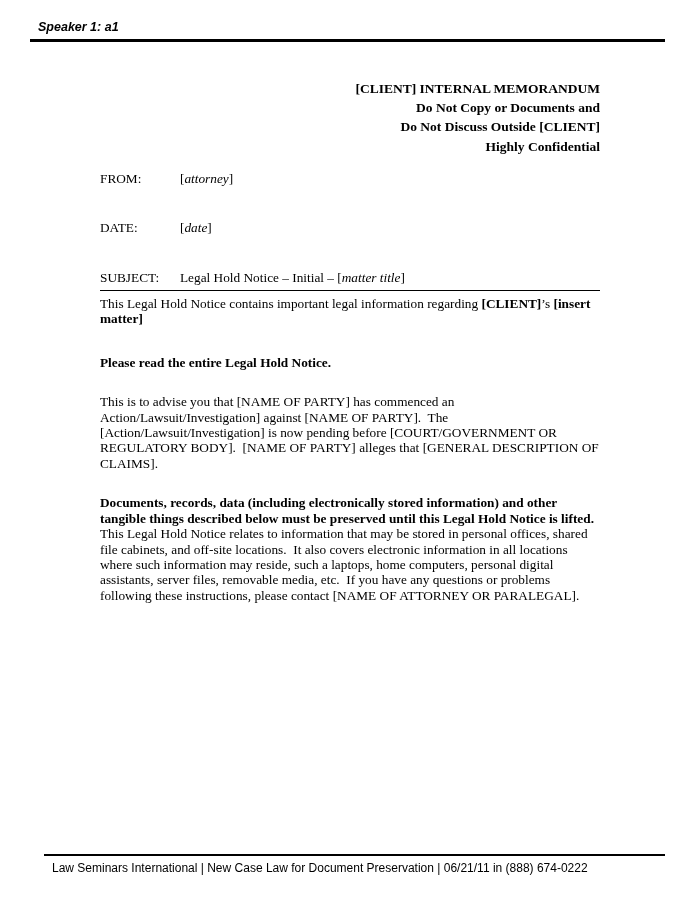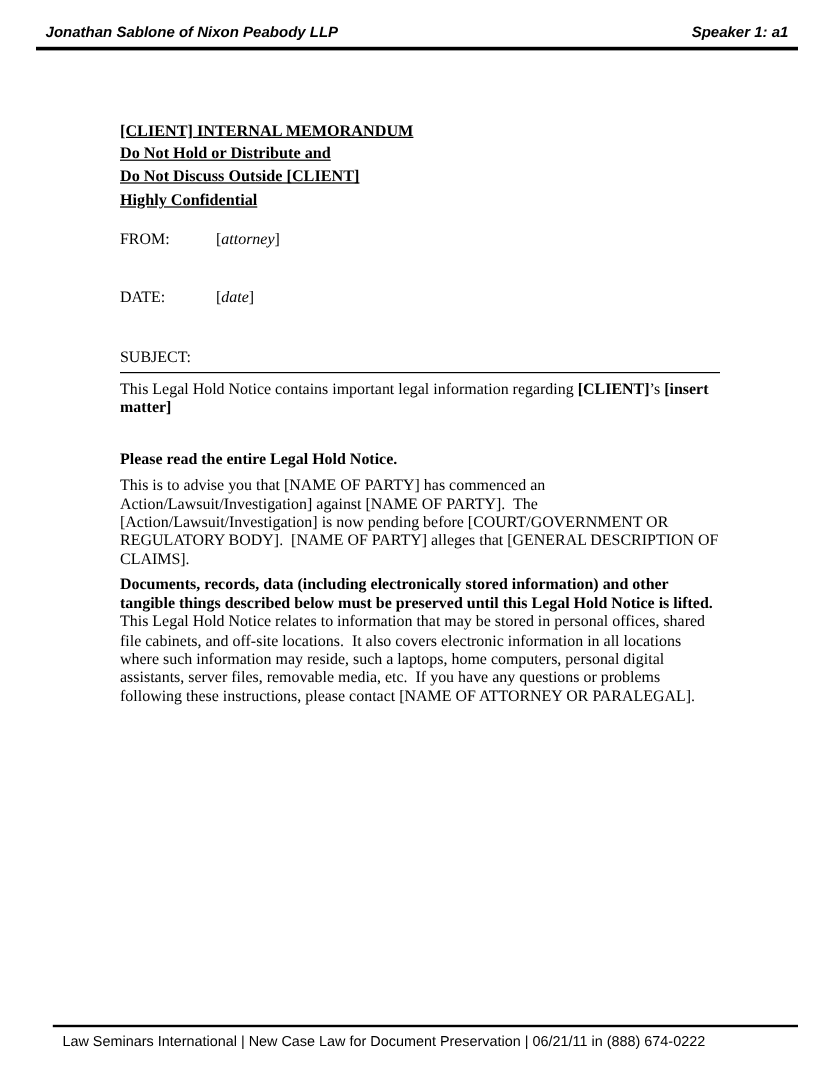--- a/index.html
+++ b/index.html
@@ -27,43 +27,42 @@
   
   .content {
     margin-left: 100px;
     width: 500px;
     font-family: "Liberation Serif", serif;
     font-size: 13.3px;
     line-height: 15.4px;
   }
   p { margin: 0; }
   .title-block {
-    margin-top: 57px;
-    text-align: left;
+    margin-top: 37px;
+    text-align: right;
     font-weight: bold;
     font-size: 13.5px;
     line-height: 19.2px;
-    text-decoration: underline;
   }
   .intro {
     margin-top: 9px;
     font-weight: bold;
     white-space: pre-wrap;
   }
   .meta-row { display: flex; margin-top: 34px; }
   .meta-row.first { margin-top: 15px; }
   .meta-label { width: 80px; flex-shrink: 0; }
   .meta-value { white-space: pre-wrap; }
   .rule {
     margin-top: 5px;
     border: none;
     border-top: 1.5px solid #000000;
     height: 0;
   }
-  .para { margin-top: 6px; white-space: pre-wrap; }
+  .para { margin-top: 24px; white-space: pre-wrap; }
   .para.tight { margin-top: 5px; }
   .para.heading { margin-top: 28px; font-weight: bold; }
   .para.warning { margin-top: 11px; font-weight: bold; font-style: italic; }
   i, b { font-synthesis: weight style; }
   
   .running-footer {
     position: absolute;
     left: 20px;
     right: 30px;
     top: 854px;
@@ -74,46 +73,46 @@
     line-height: 14px;
     margin-left: 24px;
   }
 </style>
 </head>
 <body>
 
 <div class="page">
 
   <div class="running-header">
-    <span>Jonathan Sablone of Nixon Peabody LLP</span>
     <span>Speaker 1: a1</span>
   </div>
 
   <div class="content">
 
     <div class="title-block">
       <div>[CLIENT] INTERNAL MEMORANDUM</div>
-      <div>Do Not Hold or Distribute and</div>
+      <div>Do Not Copy or Documents and</div>
       <div>Do Not Discuss Outside [CLIENT]</div>
       <div>Highly Confidential</div>
     </div>
 
 
     <div class="meta-row first">
       <span class="meta-label">FROM:</span>
       <span class="meta-value"><span>[</span><i>attorney</i><span>]</span></span>
     </div>
 
     <div class="meta-row">
       <span class="meta-label">DATE:</span>
       <span class="meta-value"><span>[</span><i>date</i><span>]</span></span>
     </div>
 
     <div class="meta-row">
       <span class="meta-label">SUBJECT:</span>
+      <span class="meta-value"><span>Legal Hold Notice – Initial – </span><span>[</span><i>matter title</i><span>]</span></span>
     </div>
 
     <div class="rule"></div>
 
     <p class="para tight"><span>This Legal Hold Notice contains important legal information regarding </span><b>[CLIENT]</b><span>’s </span><b>[insert matter]</b></p>
 
     <p class="para heading">Please read the entire Legal Hold Notice.</p>
 
     <p class="para">This is to advise you that [NAME OF PARTY] has commenced an Action/Lawsuit/Investigation] against [NAME OF PARTY].  The [Action/Lawsuit/Investigation] is now pending before [COURT/GOVERNMENT OR REGULATORY BODY].  [NAME OF PARTY] alleges that [GENERAL DESCRIPTION OF CLAIMS].</p>
 

